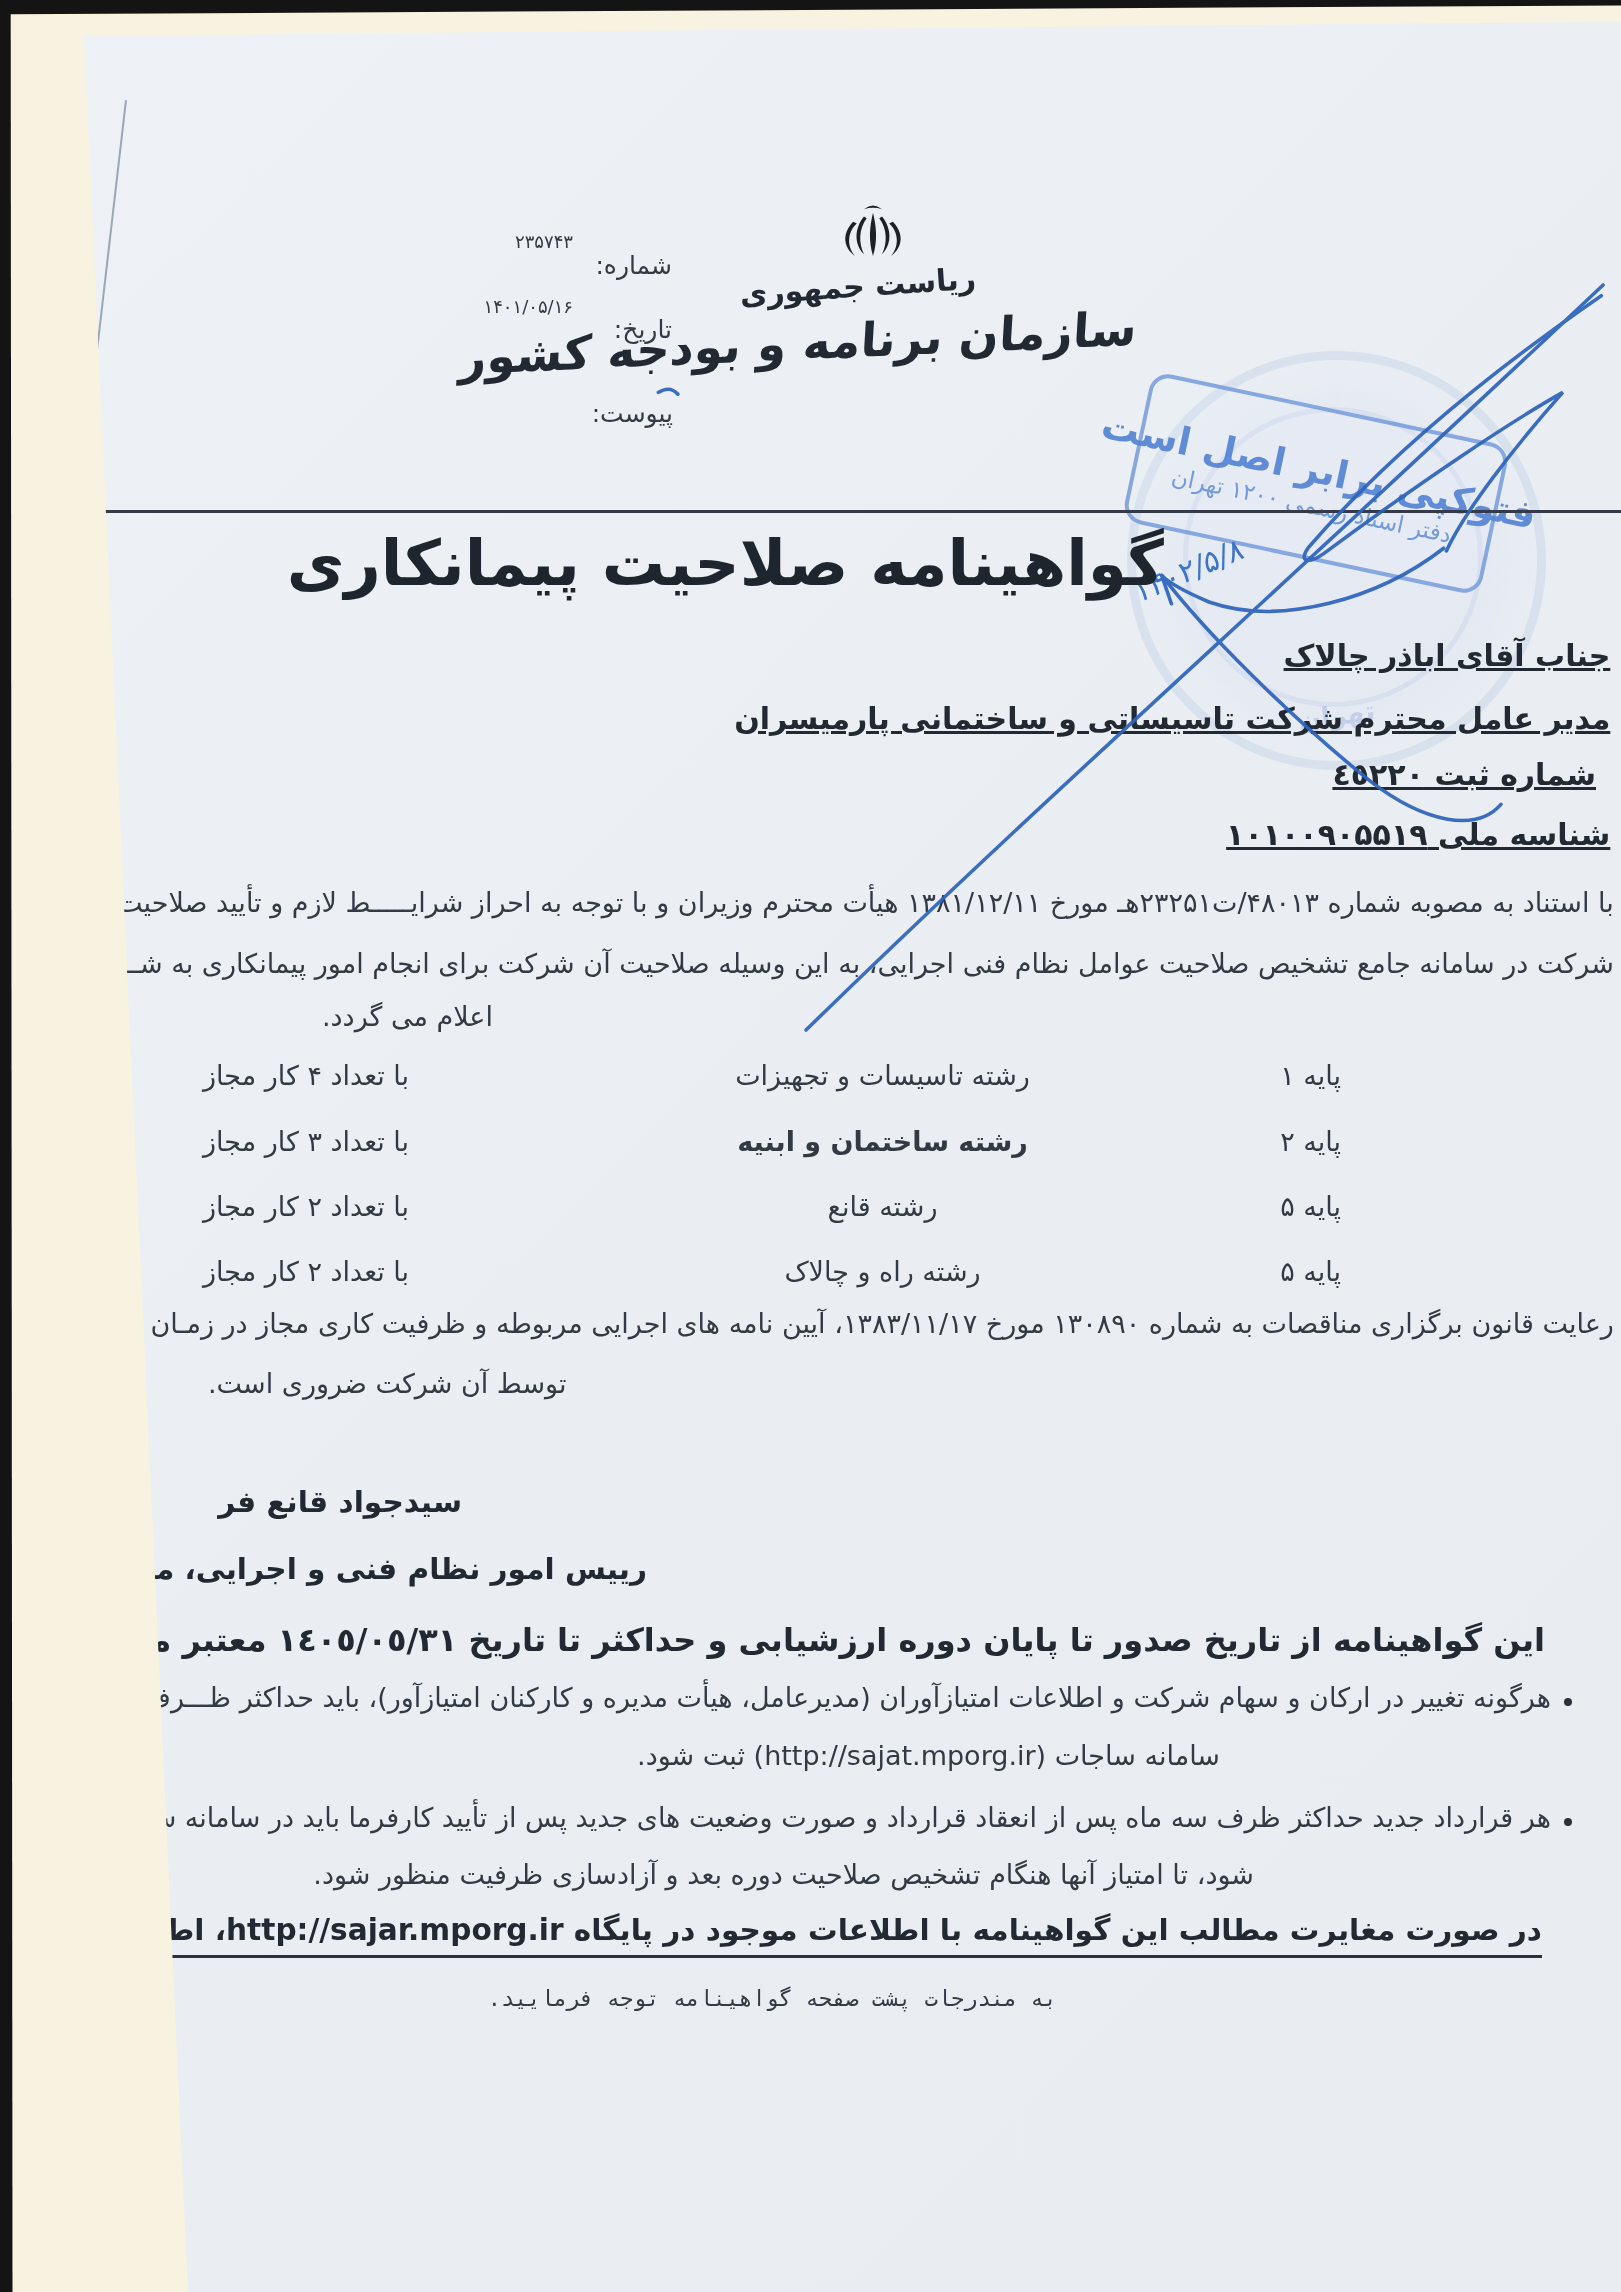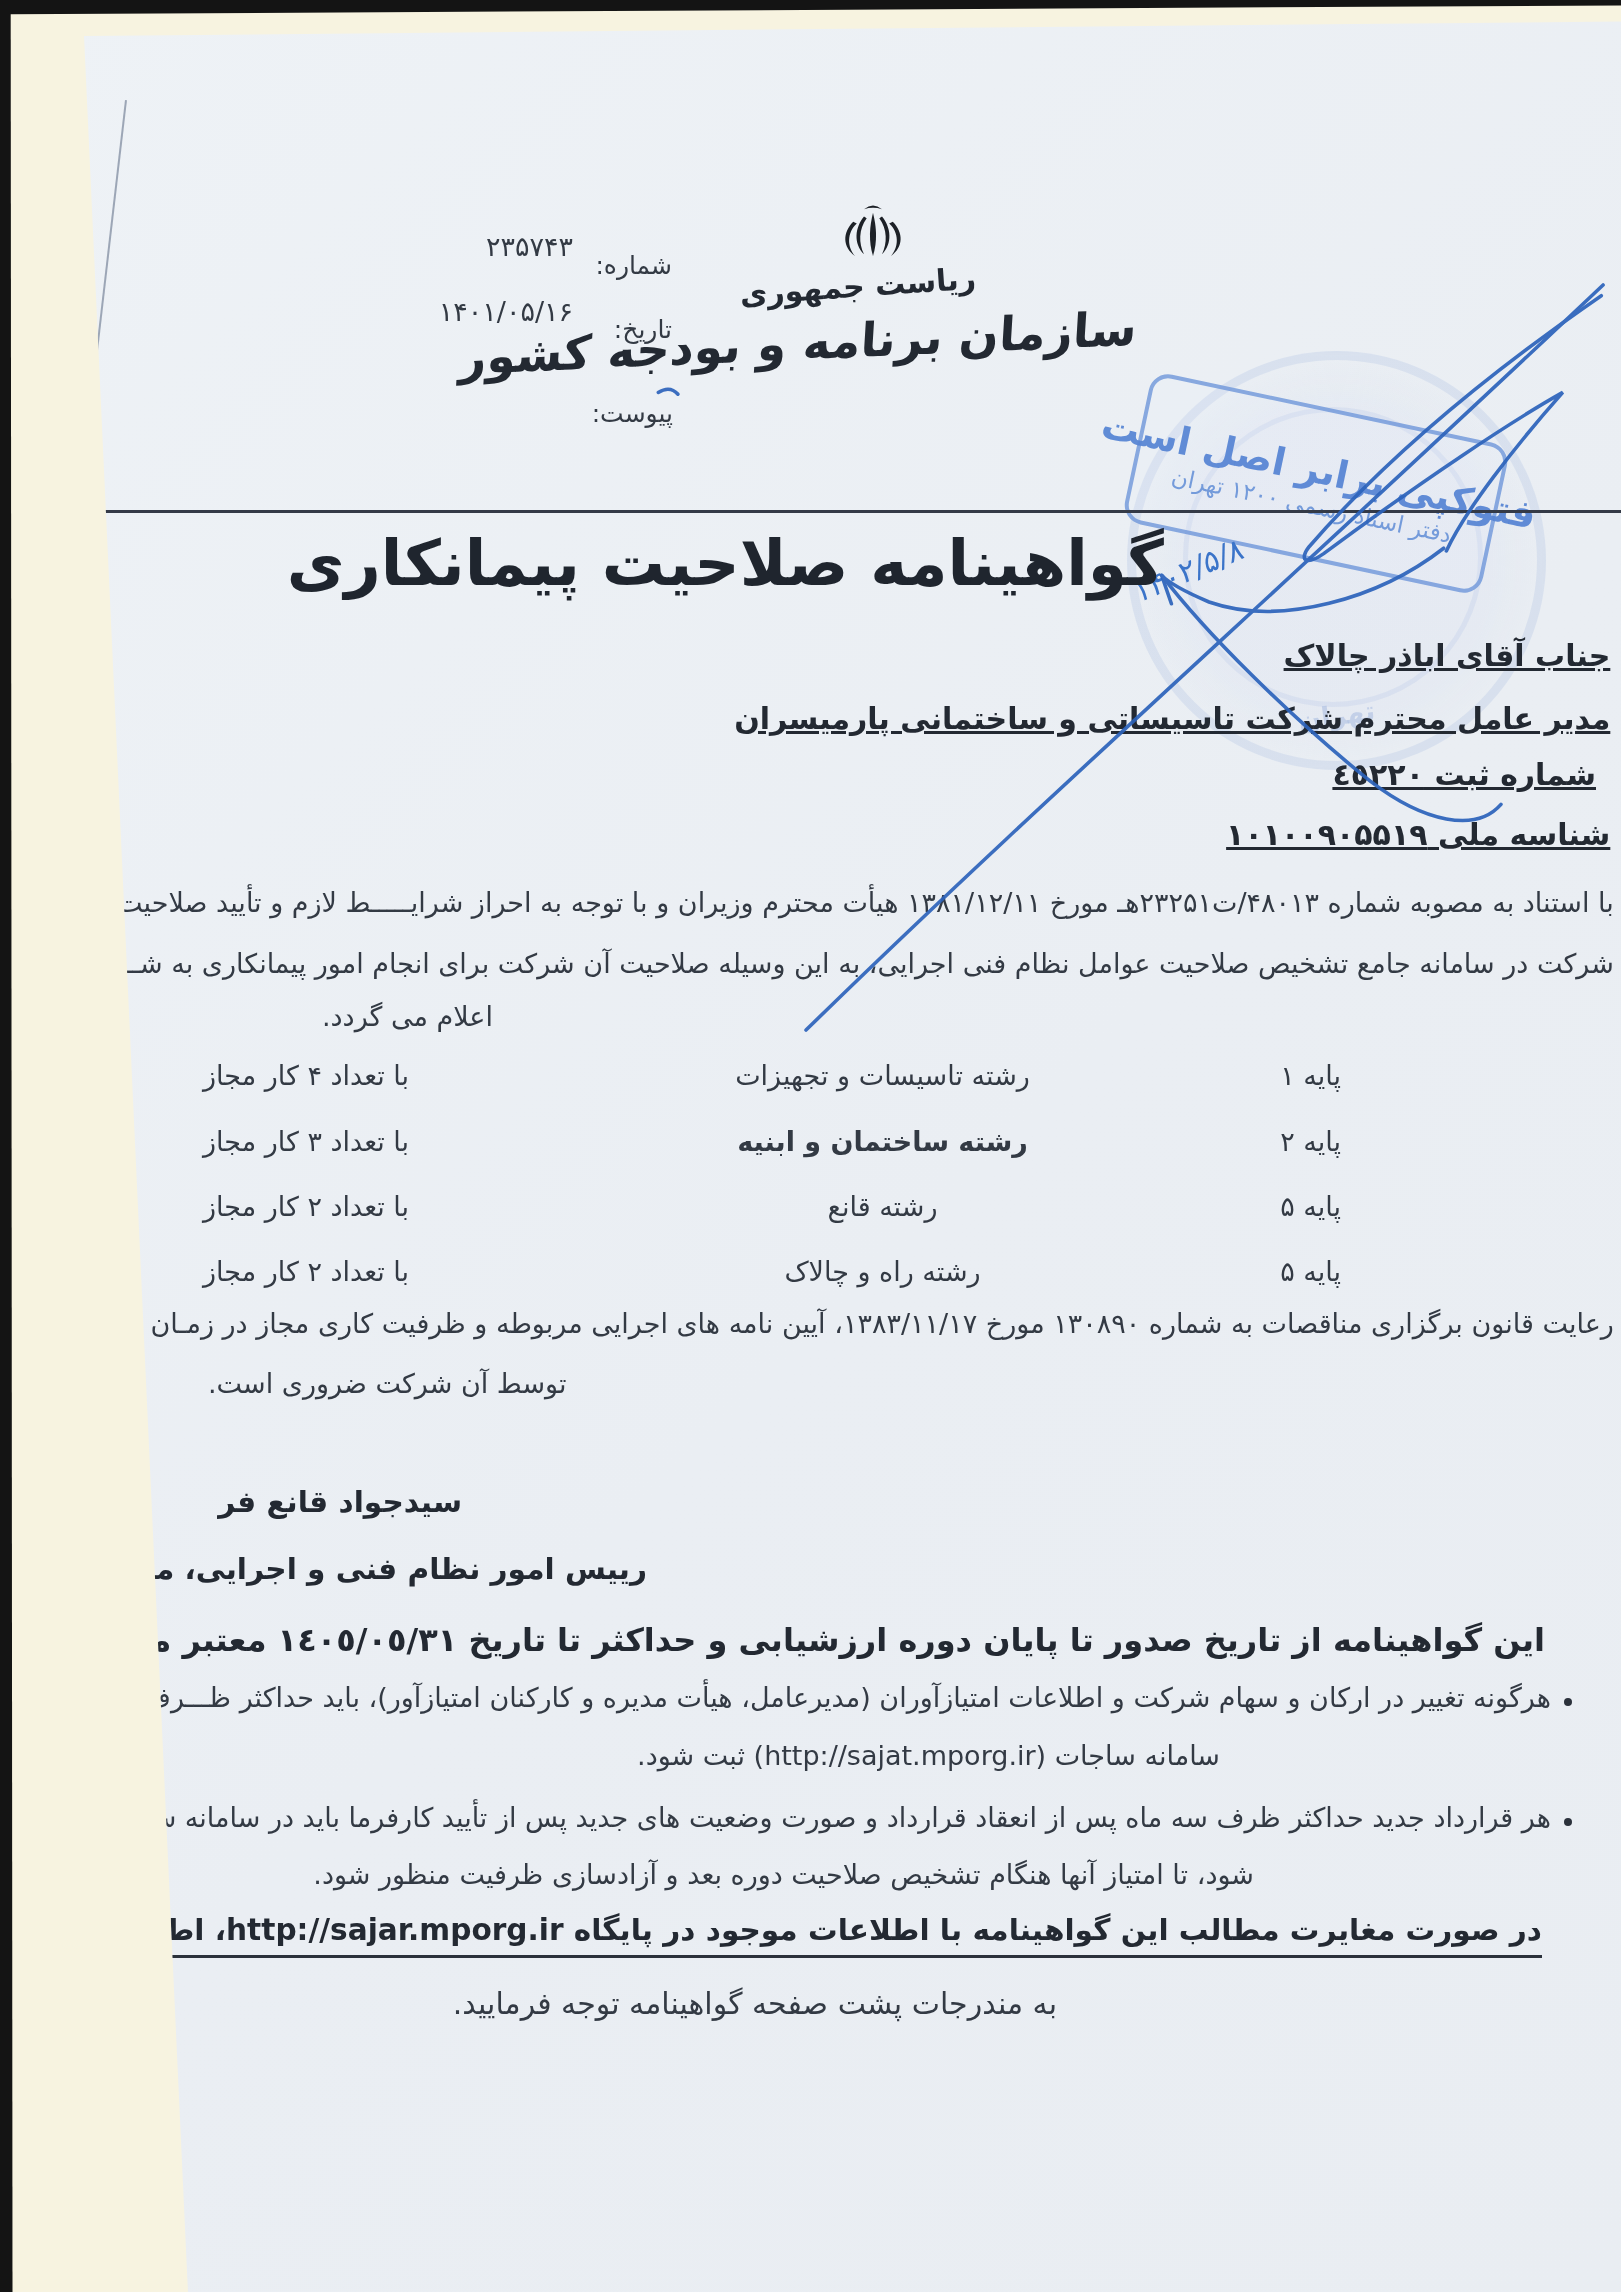--- a/index.html
+++ b/index.html
@@ -53,33 +53,33 @@
   .seal-inner{
     position:absolute;left:47px;top:47px;width:290px;height:290px;border-radius:50%;
     border:5.4px solid rgba(152,176,222,.16);
   }
   .seal-word{color:rgba(140,165,215,.38);font-size:27px;font-weight:bold;margin-bottom:30px;transform:rotate(-8deg);}
   .handdate{
     color:#3b74c9;font-size:30px;letter-spacing:8px;
     transform:rotate(-23deg) skewX(-8deg);
   }
   .meta-label{font-size:25px;margin-top:16px;}
-  .meta-value{font-size:27px;}
+  .meta-value{font-size:18px;}
   .recipient{font-size:30px;font-weight:bold;text-decoration:underline;}
   .body-line{font-size:27px;}
   .grade-cell{font-size:27px;}
   .sig-name{font-size:29.6px;font-weight:bold;text-align:center;}
   .sig-title{font-size:29.6px;font-weight:bold;text-align:center;}
   .validity{font-size:32px;font-weight:bold;}
   .bullet-dot{width:8px;height:8px;border-radius:50%;background:#2b313b;}
   .note-line{font-size:27px;}
   .disclaimer{
     font-size:29.6px;font-weight:bold;border-bottom:3.6px solid #2b313b;padding-bottom:8px;
   }
-  .backnote{font-size:30px;text-align:center;}
+  .backnote{font-size:22px;text-align:center;font-family:Liberation Mono, monospace;}
   svg.sig{position:absolute;inset:0;pointer-events:none;}
 </style>
 </head>
 <body>
 
 <div id="canvas">
 
   <div class="mat"></div>
 
   <div id="paper">

